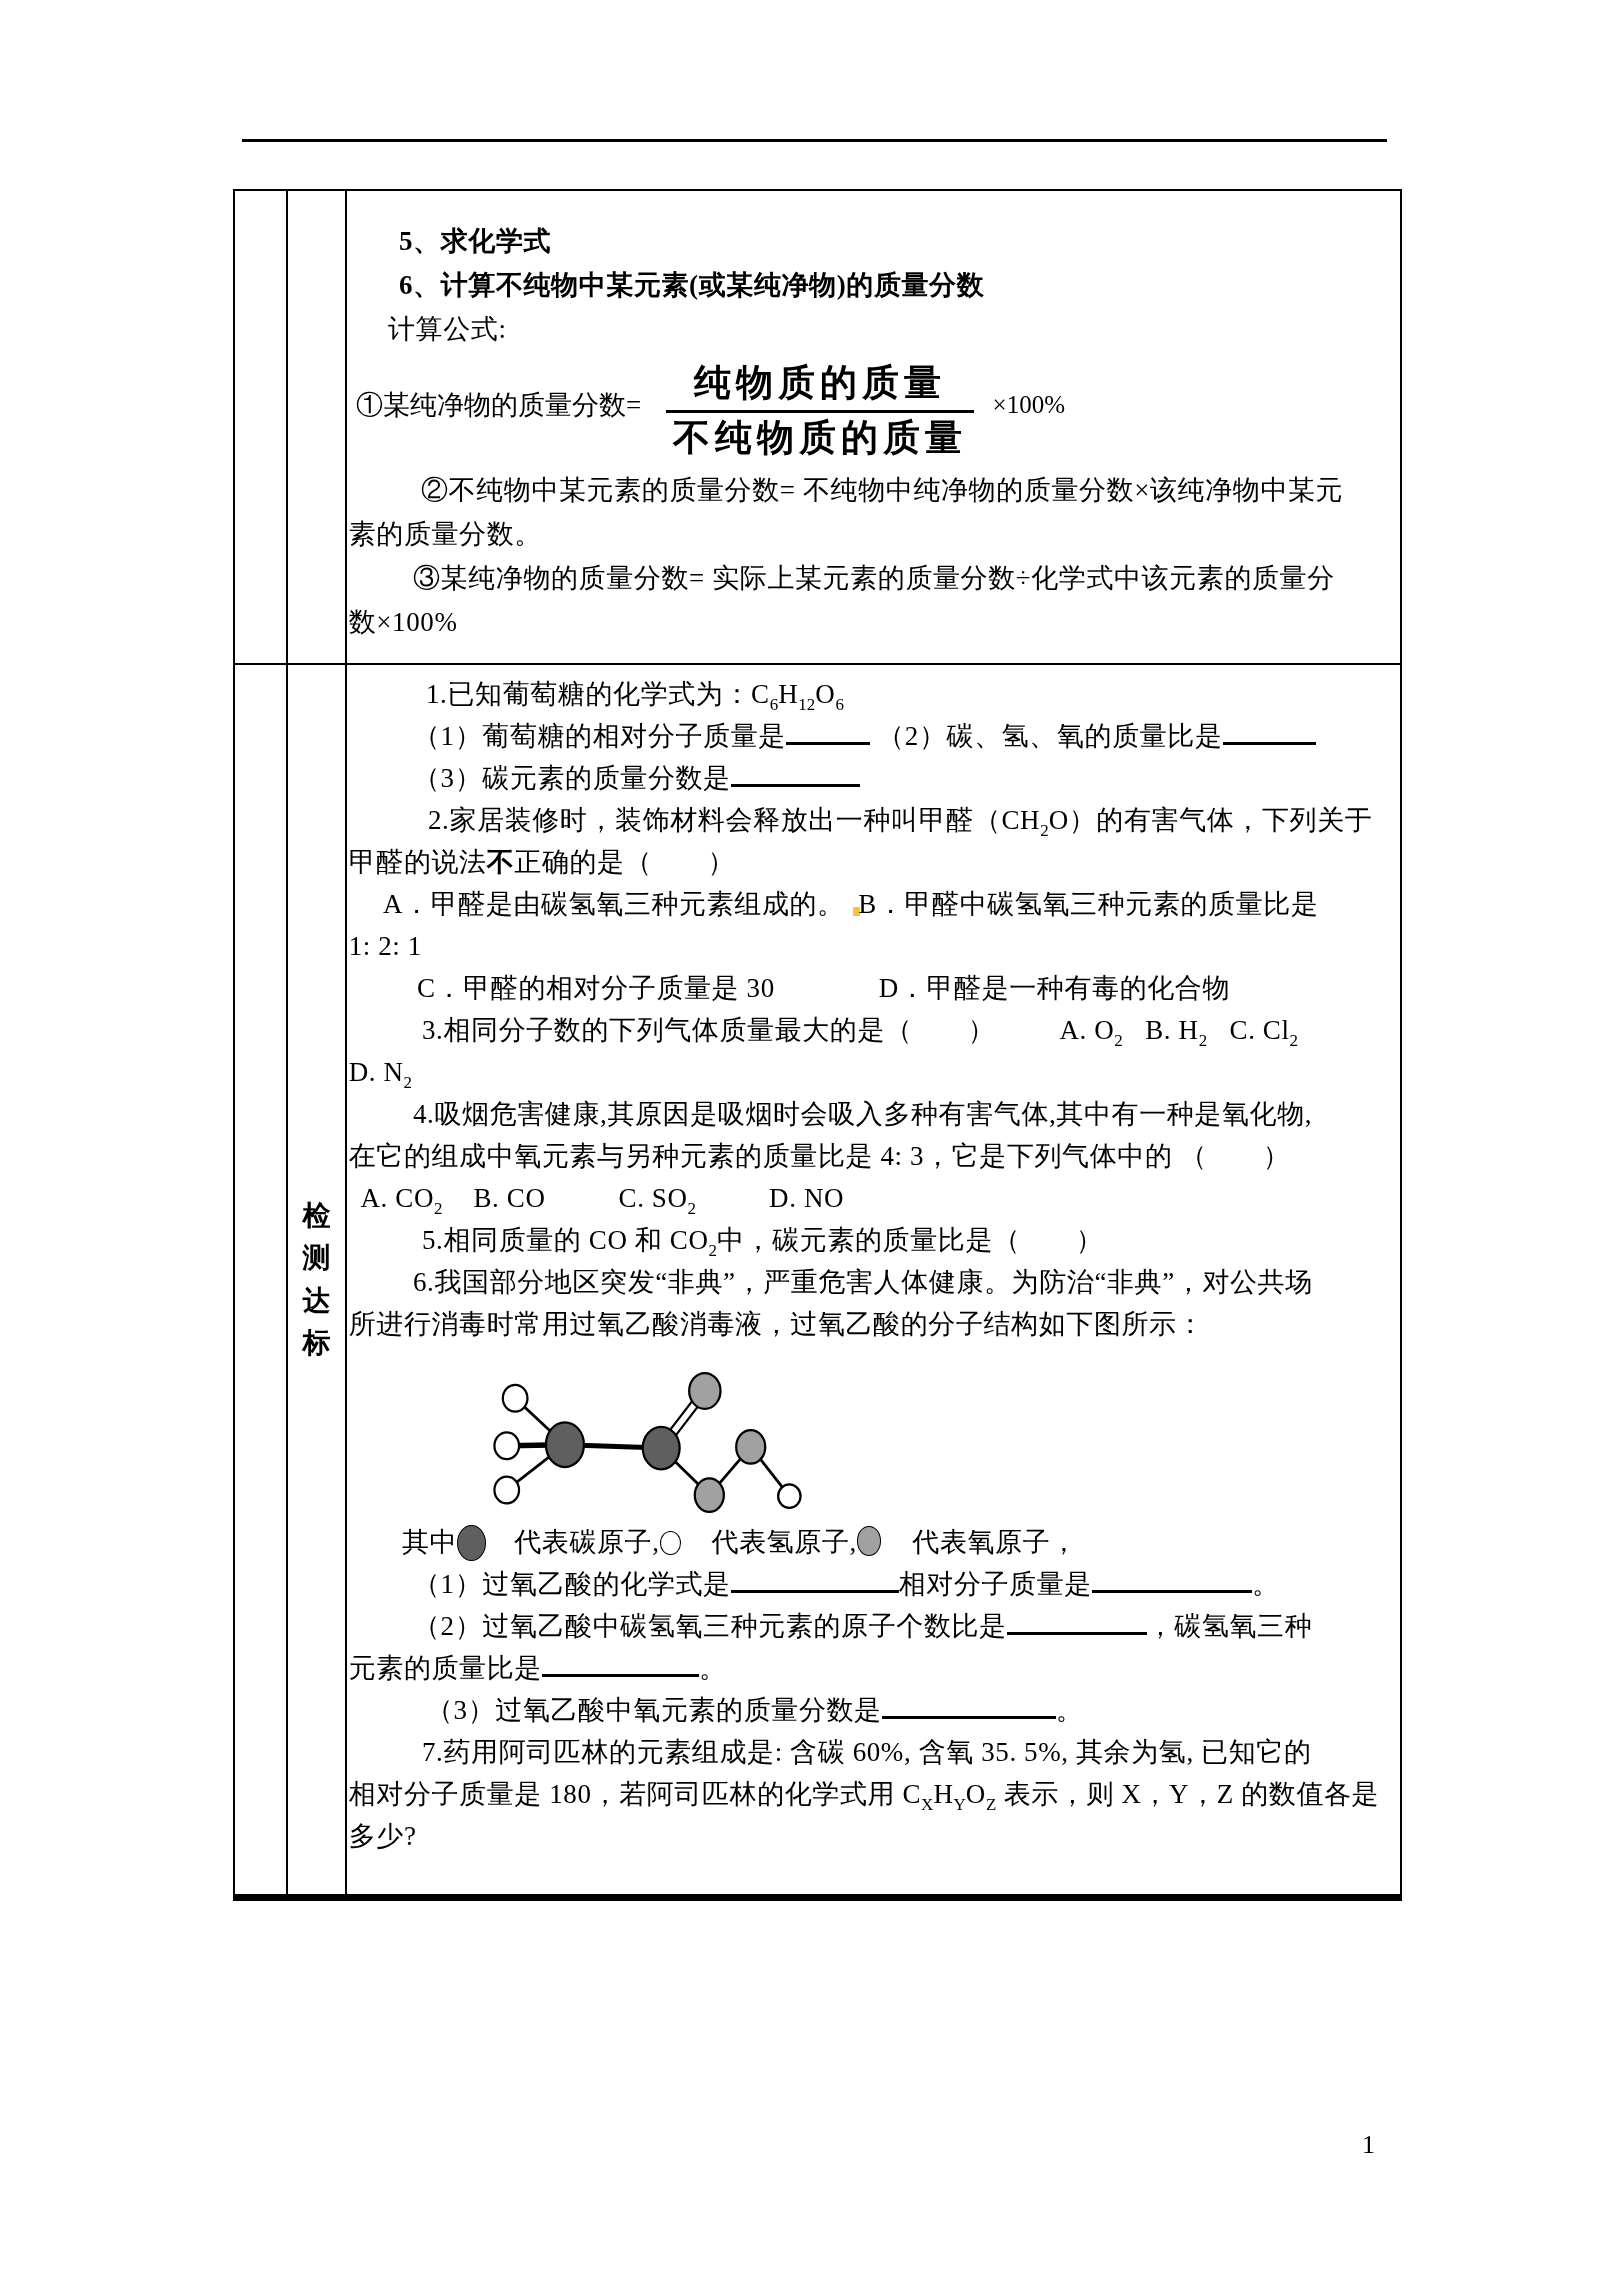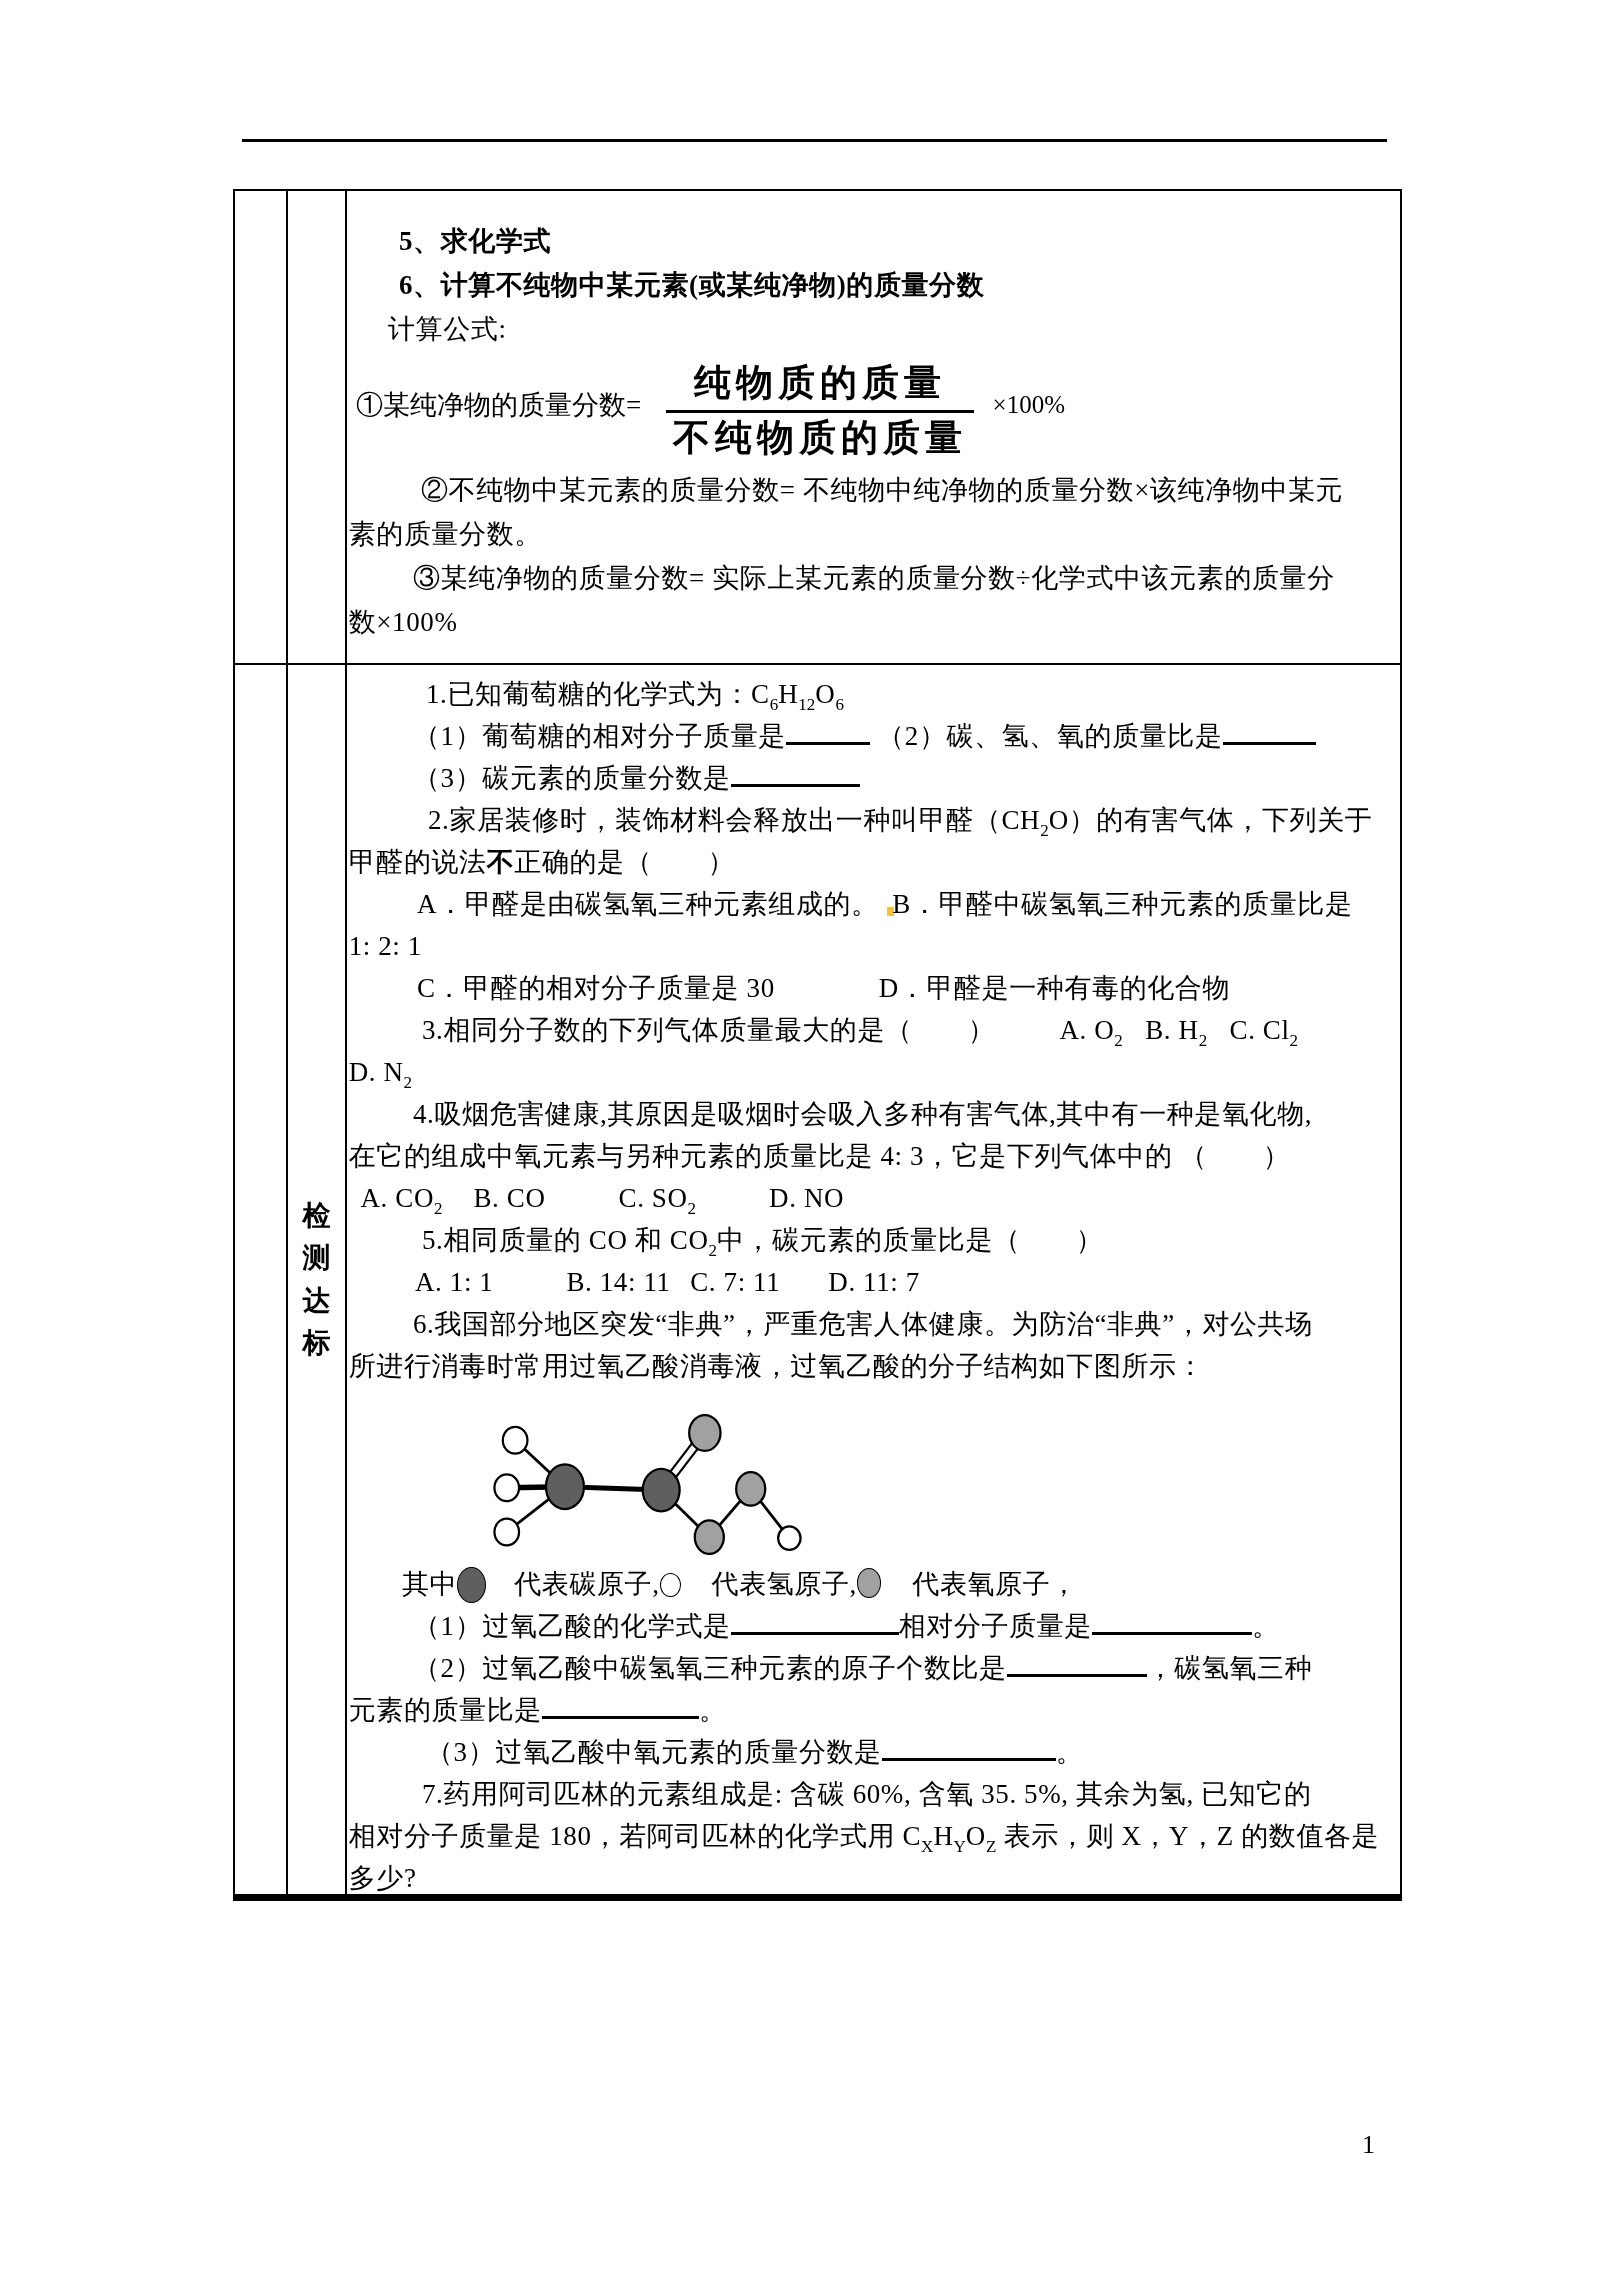--- a/index.html
+++ b/index.html
@@ -88,30 +88,29 @@
       <span class="sidebar-char">测</span>
       <span class="sidebar-char">达</span>
       <span class="sidebar-char">标</span>
     </div>
     <div class="cell exercises">
         <div class="xline" style="padding-left: 79px;"><span>1.已知葡萄糖的化学式为：C</span><sub>6</sub><span>H</span><sub>12</sub><span>O</span><sub>6</sub></div>
         <div class="xline" style="padding-left: 66px;"><span>（1）葡萄糖的相对分子质量是</span><span class="blank" style="width: 84px;"></span><span> （2）碳、氢、氧的质量比是</span><span class="blank" style="width: 93px;"></span></div>
         <div class="xline" style="padding-left: 66px;"><span>（3）碳元素的质量分数是</span><span class="blank" style="width: 129px;"></span></div>
         <div class="xline" style="padding-left: 75px; margin-left: 6px;"><span>2.家居装修时，装饰材料会释放出一种叫甲醛（CH</span><sub>2</sub><span>O）的有害气体，下列关于</span></div>
         <div class="xline" style="padding-left: 1.7px;"><span>甲醛的说法</span><b>不</b><span>正确的是（　　）</span></div>
-        <div class="xline" style="padding-left: 70px;"><span>A．甲醛是由碳氢氧三种元素组成的。</span><span class="gap" style="width: 7.9px;"></span><span class="ymark" style="background: rgb(246, 195, 60);"></span><span>B．甲醛中碳氢氧三种元素的质量比是</span></div>
+        <div class="xline" style="padding-left: 36px;"><span>A．甲醛是由碳氢氧三种元素组成的。</span><span class="gap" style="width: 7.9px;"></span><span class="ymark" style="background: rgb(246, 195, 60);"></span><span>B．甲醛中碳氢氧三种元素的质量比是</span></div>
         <div class="xline" style="padding-left: 1.7px;"><span>1: 2: 1</span></div>
         <div class="xline" style="padding-left: 70px;"><span>C．甲醛的相对分子质量是 30</span><span class="gap" style="width: 104px;"></span><span>D．甲醛是一种有毒的化合物</span></div>
         <div class="xline" style="padding-left: 75px;"><span>3.相同分子数的下列气体质量最大的是（　　）</span><span class="gap" style="width: 64px;"></span><span>A. O</span><sub>2</sub><span class="gap" style="width: 22.4px;"></span><span>B. H</span><sub>2</sub><span class="gap" style="width: 22.4px;"></span><span>C. Cl</span><sub>2</sub></div>
         <div class="xline" style="padding-left: 1.7px;"><span>D. N</span><sub>2</sub></div>
         <div class="xline" style="padding-left: 66px;"><span>4.吸烟危害健康,其原因是吸烟时会吸入多种有害气体,其中有一种是氧化物,</span></div>
         <div class="xline" style="padding-left: 1.7px;"><span>在它的组成中氧元素与另种元素的质量比是 4: 3，它是下列气体中的 （　　）</span></div>
         <div class="xline" style="padding-left: 13.5px;"><span>A. CO</span><sub>2</sub><span class="gap" style="width: 31px;"></span><span>B. CO</span><span class="gap" style="width: 73px;"></span><span>C. SO</span><sub>2</sub><span class="gap" style="width: 73px;"></span><span>D. NO</span></div>
         <div class="xline" style="padding-left: 75px;"><span>5.相同质量的 CO 和 CO</span><sub>2</sub><span>中，碳元素的质量比是（　　）</span></div>
-        <div class="xline" style="padding-left: 68px;"><span>A. 1: 1</span><span class="gap" style="width: 73px;"></span><span>B. 14: 11</span><span class="gap" style="width: 19.6px;"></span><span>C. 7: 11</span><span class="gap" style="width: 48px;"></span><span>D. 11: 7</span></div>
         <div class="xline" style="padding-left: 66px;"><span>6.我国部分地区突发“非典”，严重危害人体健康。为防治“非典”，对公共场</span></div>
         <div class="xline" style="padding-left: 1.7px;"><span>所进行消毒时常用过氧乙酸消毒液，过氧乙酸的分子结构如下图所示：</span></div>
         <div class="mol-wrap"><svg width="348" height="169" viewBox="0 0 620 302">
             <line x1="69" y1="88" x2="158" y2="171" stroke="#000000" stroke-width="5"></line>
             <line x1="54" y1="173" x2="158" y2="171" stroke="#000000" stroke-width="10"></line>
             <line x1="54" y1="252" x2="158" y2="171" stroke="#000000" stroke-width="5"></line>
             <line x1="158" y1="171" x2="330" y2="177" stroke="#000000" stroke-width="9"></line>
             <line x1="324.4394951691596" y1="172.7478492470044" x2="402.4394951691596" y2="70.74784924700442" stroke="#000000" stroke-width="4"></line>
             <line x1="335.5605048308404" y1="181.2521507529956" x2="413.5605048308404" y2="79.25215075299558" stroke="#000000" stroke-width="4"></line>
             <line x1="330" y1="177" x2="416" y2="261" stroke="#000000" stroke-width="5"></line>

